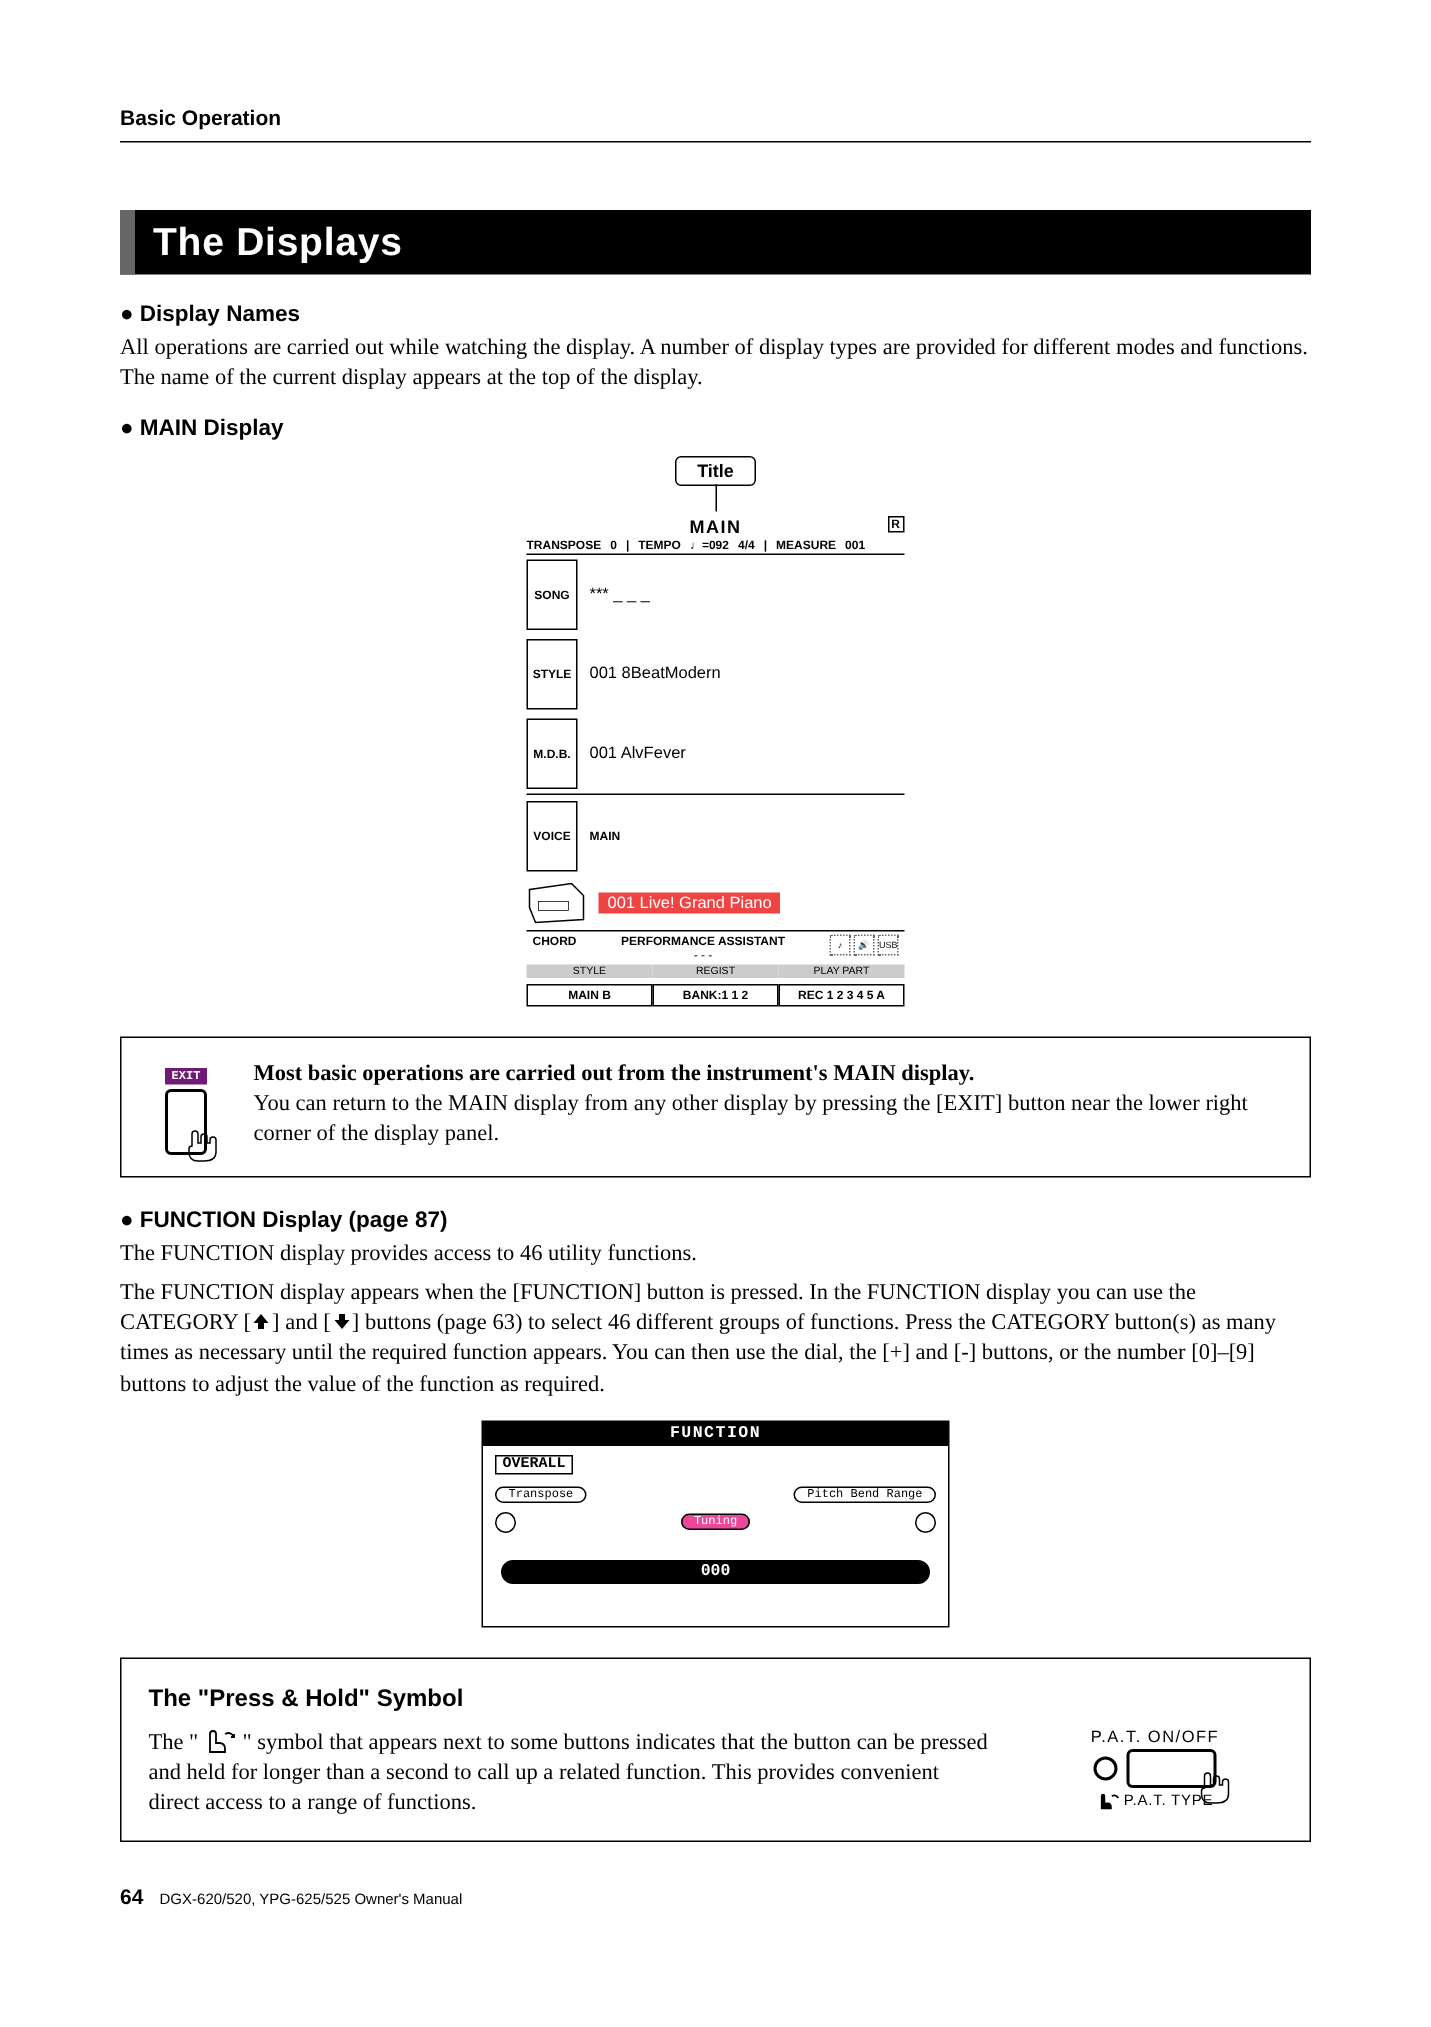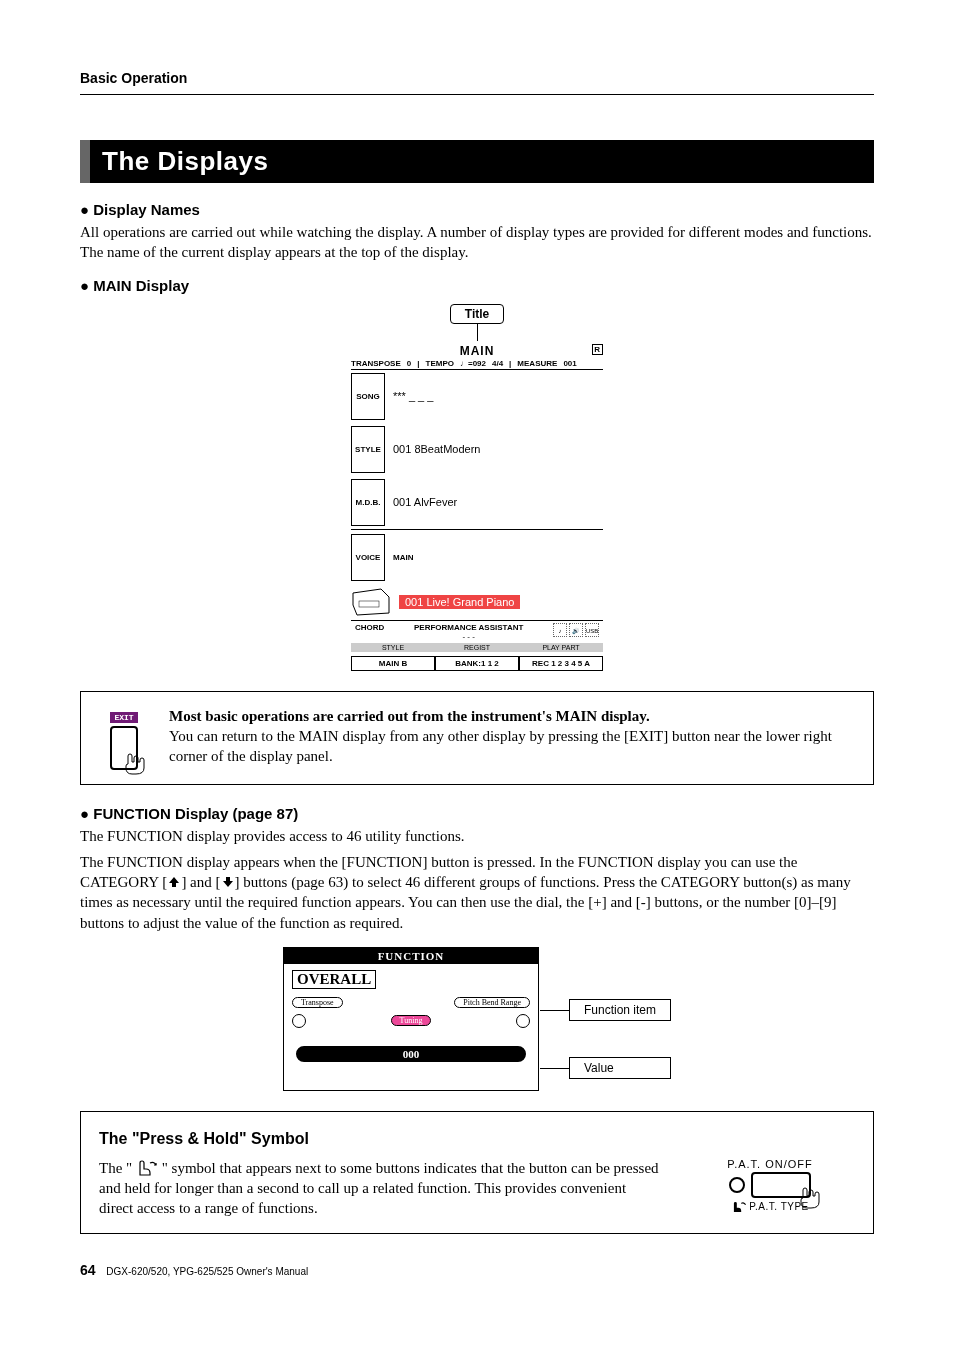--- a/index.html
+++ b/index.html
@@ -29,24 +29,24 @@
     .info-box-title { font-family: Arial, sans-serif; font-weight: bold; font-size: 16px; margin-bottom: 10px; margin-top: 4px; }
     .exit-row { display: flex; gap: 20px; align-items: flex-start; }
     .exit-btn { width: 50px; text-align: center; }
     .exit-label { background: #701a75; color: #fff; font-size: 8px; font-weight: bold; padding: 1px 4px; display: inline-block; font-family: Liberation Mono, monospace; }
     .exit-rect { width: 28px; height: 44px; border: 2px solid #000; border-radius: 4px; margin: 2px auto 0 auto; position: relative; }
     .finger { position: absolute; right: -12px; bottom: -8px; }
     .exit-text { flex: 1; font-size: 15px; line-height: 1.35; }
     .exit-text .bold { font-weight: bold; }
     .arrow-icon { display: inline-block; width: 14px; height: 14px; vertical-align: -2px; }
     .function-figure { display: flex; justify-content: center; margin: 14px 0 18px 0; gap: 0; align-items: center; }
-    .func-lcd { width: 256px; border: 1px solid #000; font-family: Liberation Serif, serif; }
+    .func-lcd { width: 312px; border: 1px solid #000; font-family: Liberation Mono, monospace; }
     .func-title { background: #000; color: #fff; text-align: center; font-weight: bold; font-size: 11px; padding: 2px 0; letter-spacing: 1px; }
     .func-body { padding: 6px 8px 14px 8px; font-size: 9px; }
-    .func-overall { font-weight: bold; border: 1px solid #000; display: inline-block; padding: 0 4px; font-size: 15px; margin-bottom: 8px; }
+    .func-overall { font-weight: bold; border: 1px solid #000; display: inline-block; padding: 0 4px; font-size: 10px; margin-bottom: 8px; }
     .func-row1 { display: flex; justify-content: space-between; align-items: center; margin-bottom: 6px; }
     .pill { border: 1px solid #000; border-radius: 8px; padding: 0 8px; font-size: 8px; }
     .pill.dark { background: #ec4899; color: #fff; }
     .func-dial { width: 14px; height: 14px; border: 1px solid #000; border-radius: 50%; position: relative; }
     .func-value { border: 2px solid #000; border-radius: 12px; text-align: center; font-weight: bold; font-size: 11px; padding: 0 0; margin: 18px 4px 0 4px; background: #000; color: #fff; }
     .callouts { display: flex; flex-direction: column; gap: 36px; margin-left: 30px; margin-top: 40px; }
     .callout { border: 1px solid #000; padding: 3px 14px; font-family: Arial, sans-serif; font-size: 12px; position: relative; }
     .callout::before { content: ""; position: absolute; right: 100%; top: 50%; width: 30px; height: 1px; background: #000; }
     .press-hold-row { display: flex; gap: 24px; align-items: flex-start; }
     .press-hold-text { flex: 1; font-size: 15px; line-height: 1.35; }
@@ -183,24 +183,20 @@
       </div>
       <div class="func-row1">
         <span class="func-dial"></span>
         <span class="pill dark">Tuning</span>
         <span class="func-dial"></span>
       </div>
       <div class="func-value">000</div>
       <div style="height:14px;"></div>
     </div>
   </div>
-  <div class="callouts">
-    <div class="callout">Function item</div>
-    <div class="callout">Value</div>
-  </div>
 </div>
 
 <div class="info-box">
   <div class="info-box-title">The "Press &amp; Hold" Symbol</div>
   <div class="press-hold-row">
     <div class="press-hold-text">
       <span>The " </span><svg class="hold-icon" width="22" height="18" viewBox="0 0 22 18">
           <path d="M4 14 L4 4 Q4 2 6 2 Q8 2 8 4 L8 10 L10 10 Q14 10 14 14 L14 16 L4 16 Z" fill="none" stroke="#000" stroke-width="1.2"></path>
           <path d="M14 4 Q18 2 20 6" fill="none" stroke="#000" stroke-width="1.2"></path>
           <path d="M18 6 L20 6 L20 4" fill="none" stroke="#000" stroke-width="1.2"></path>

